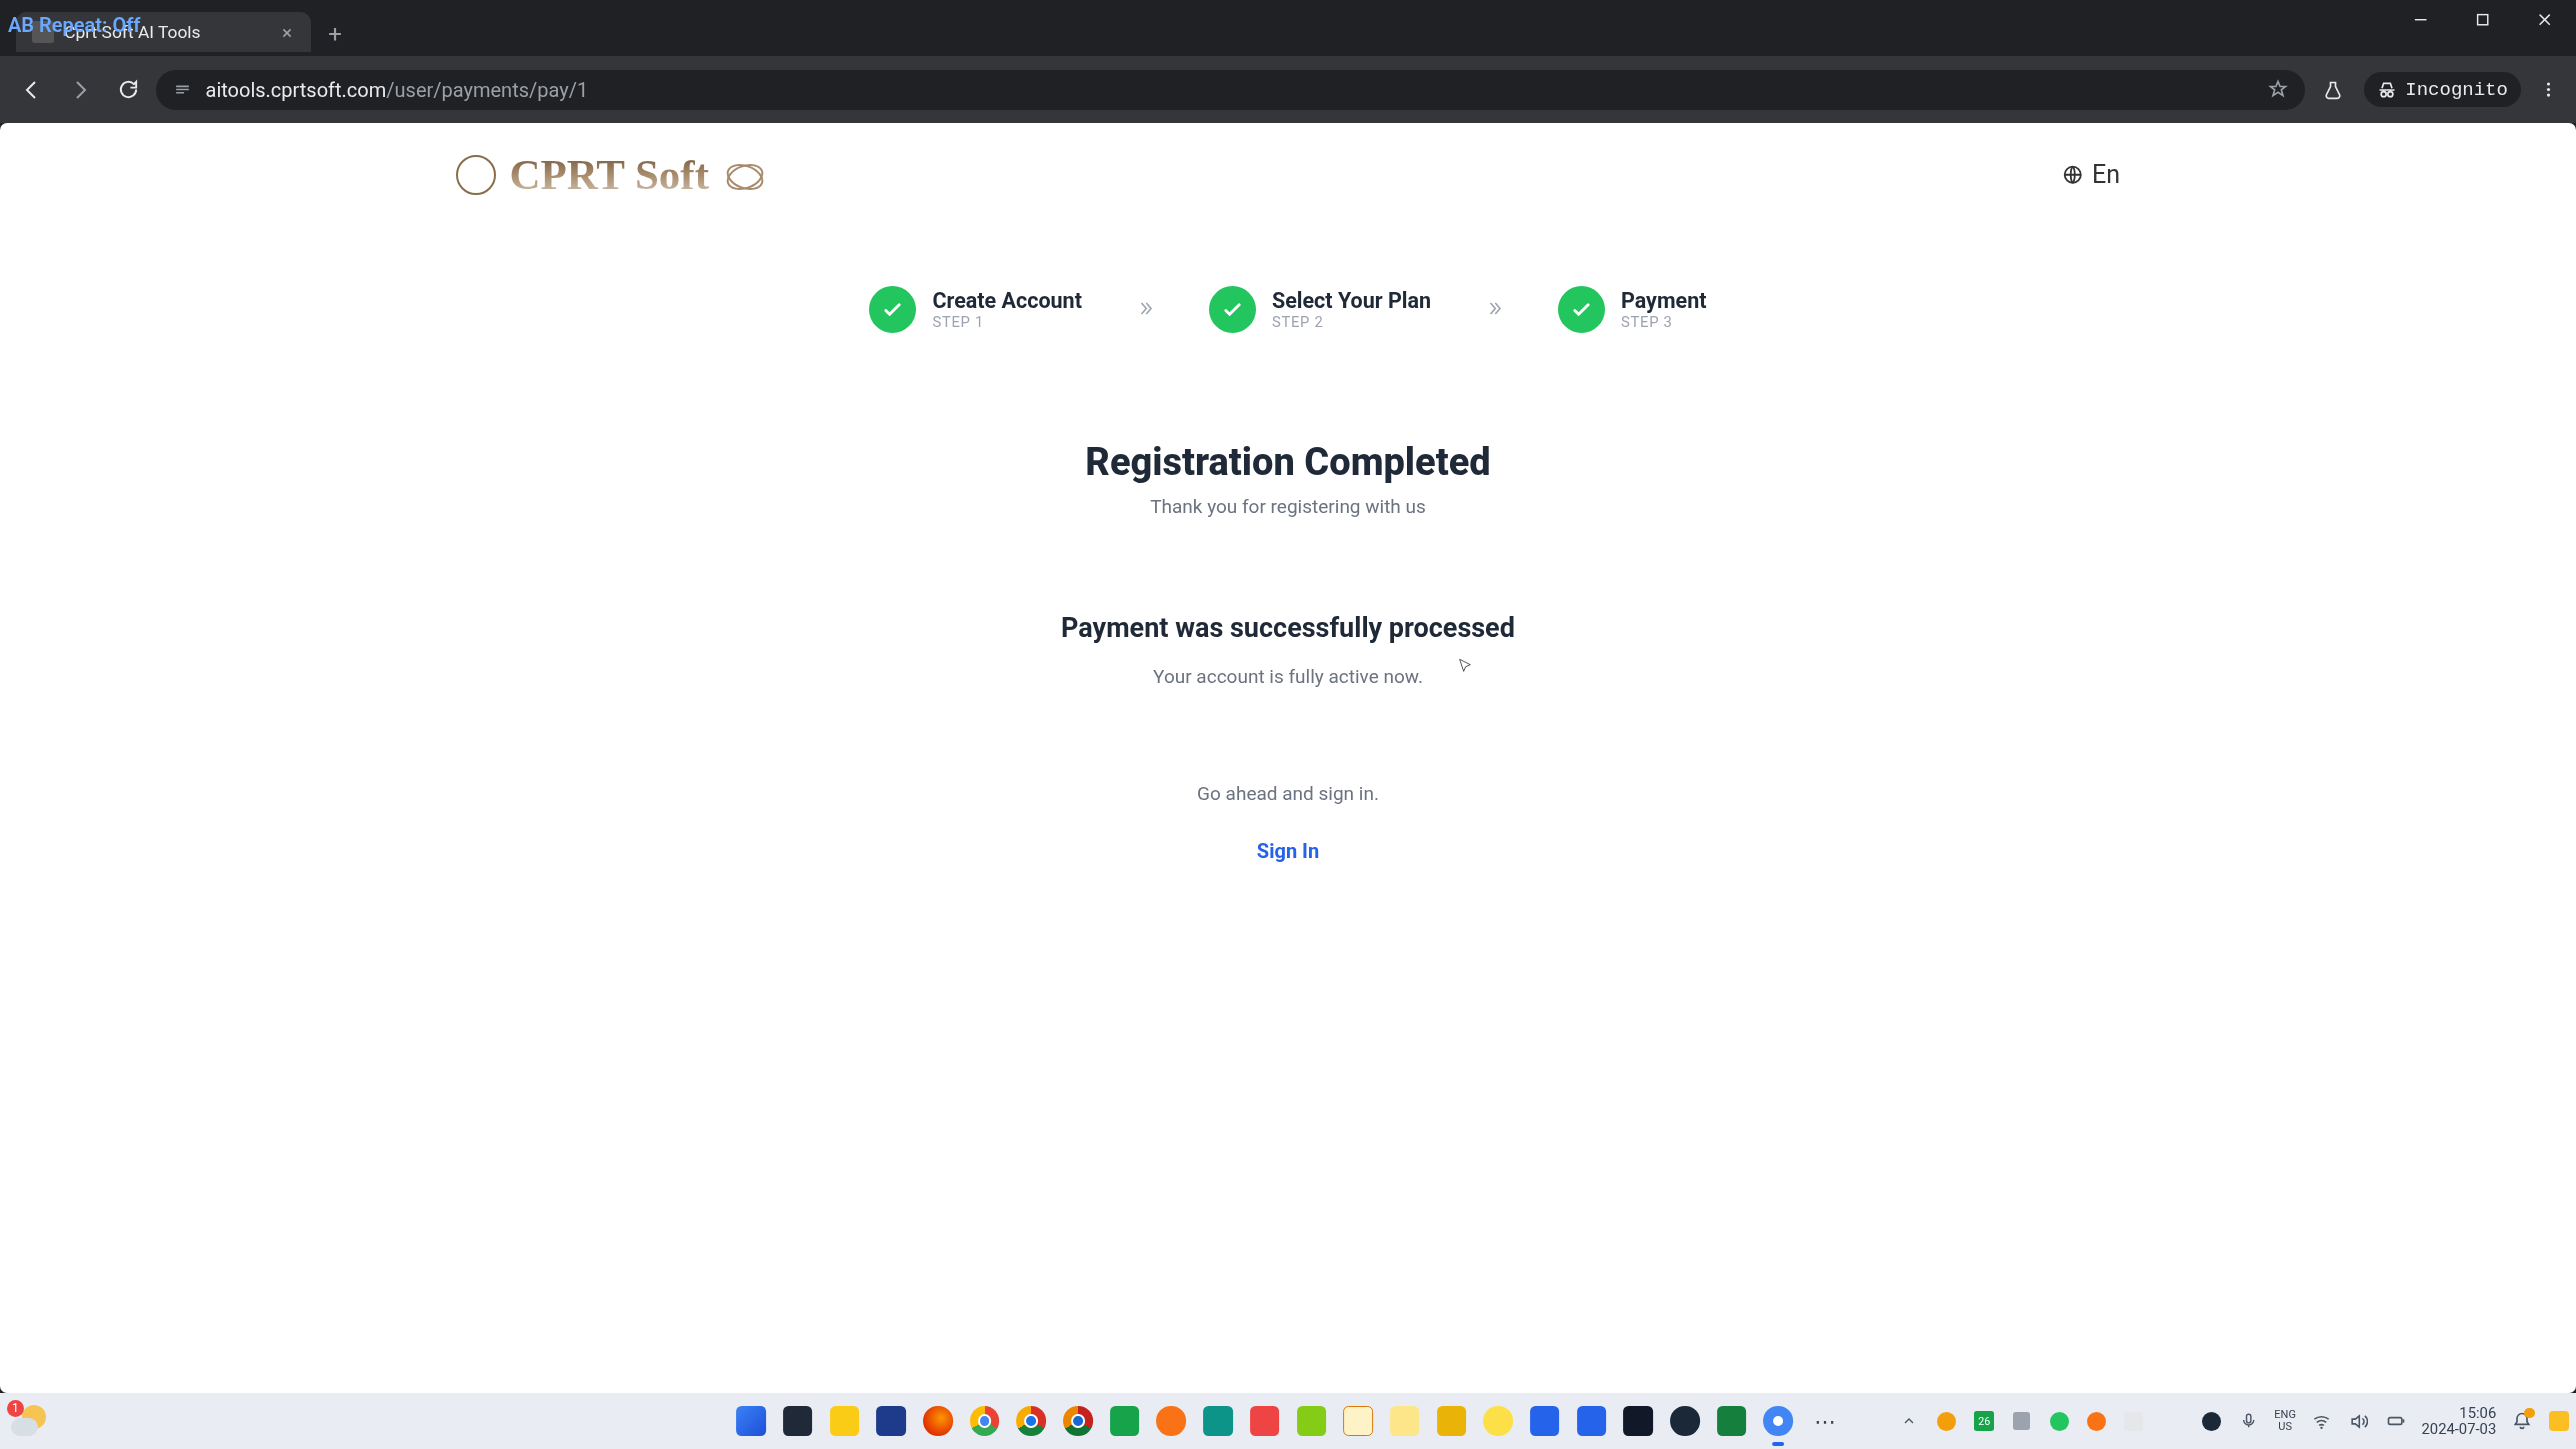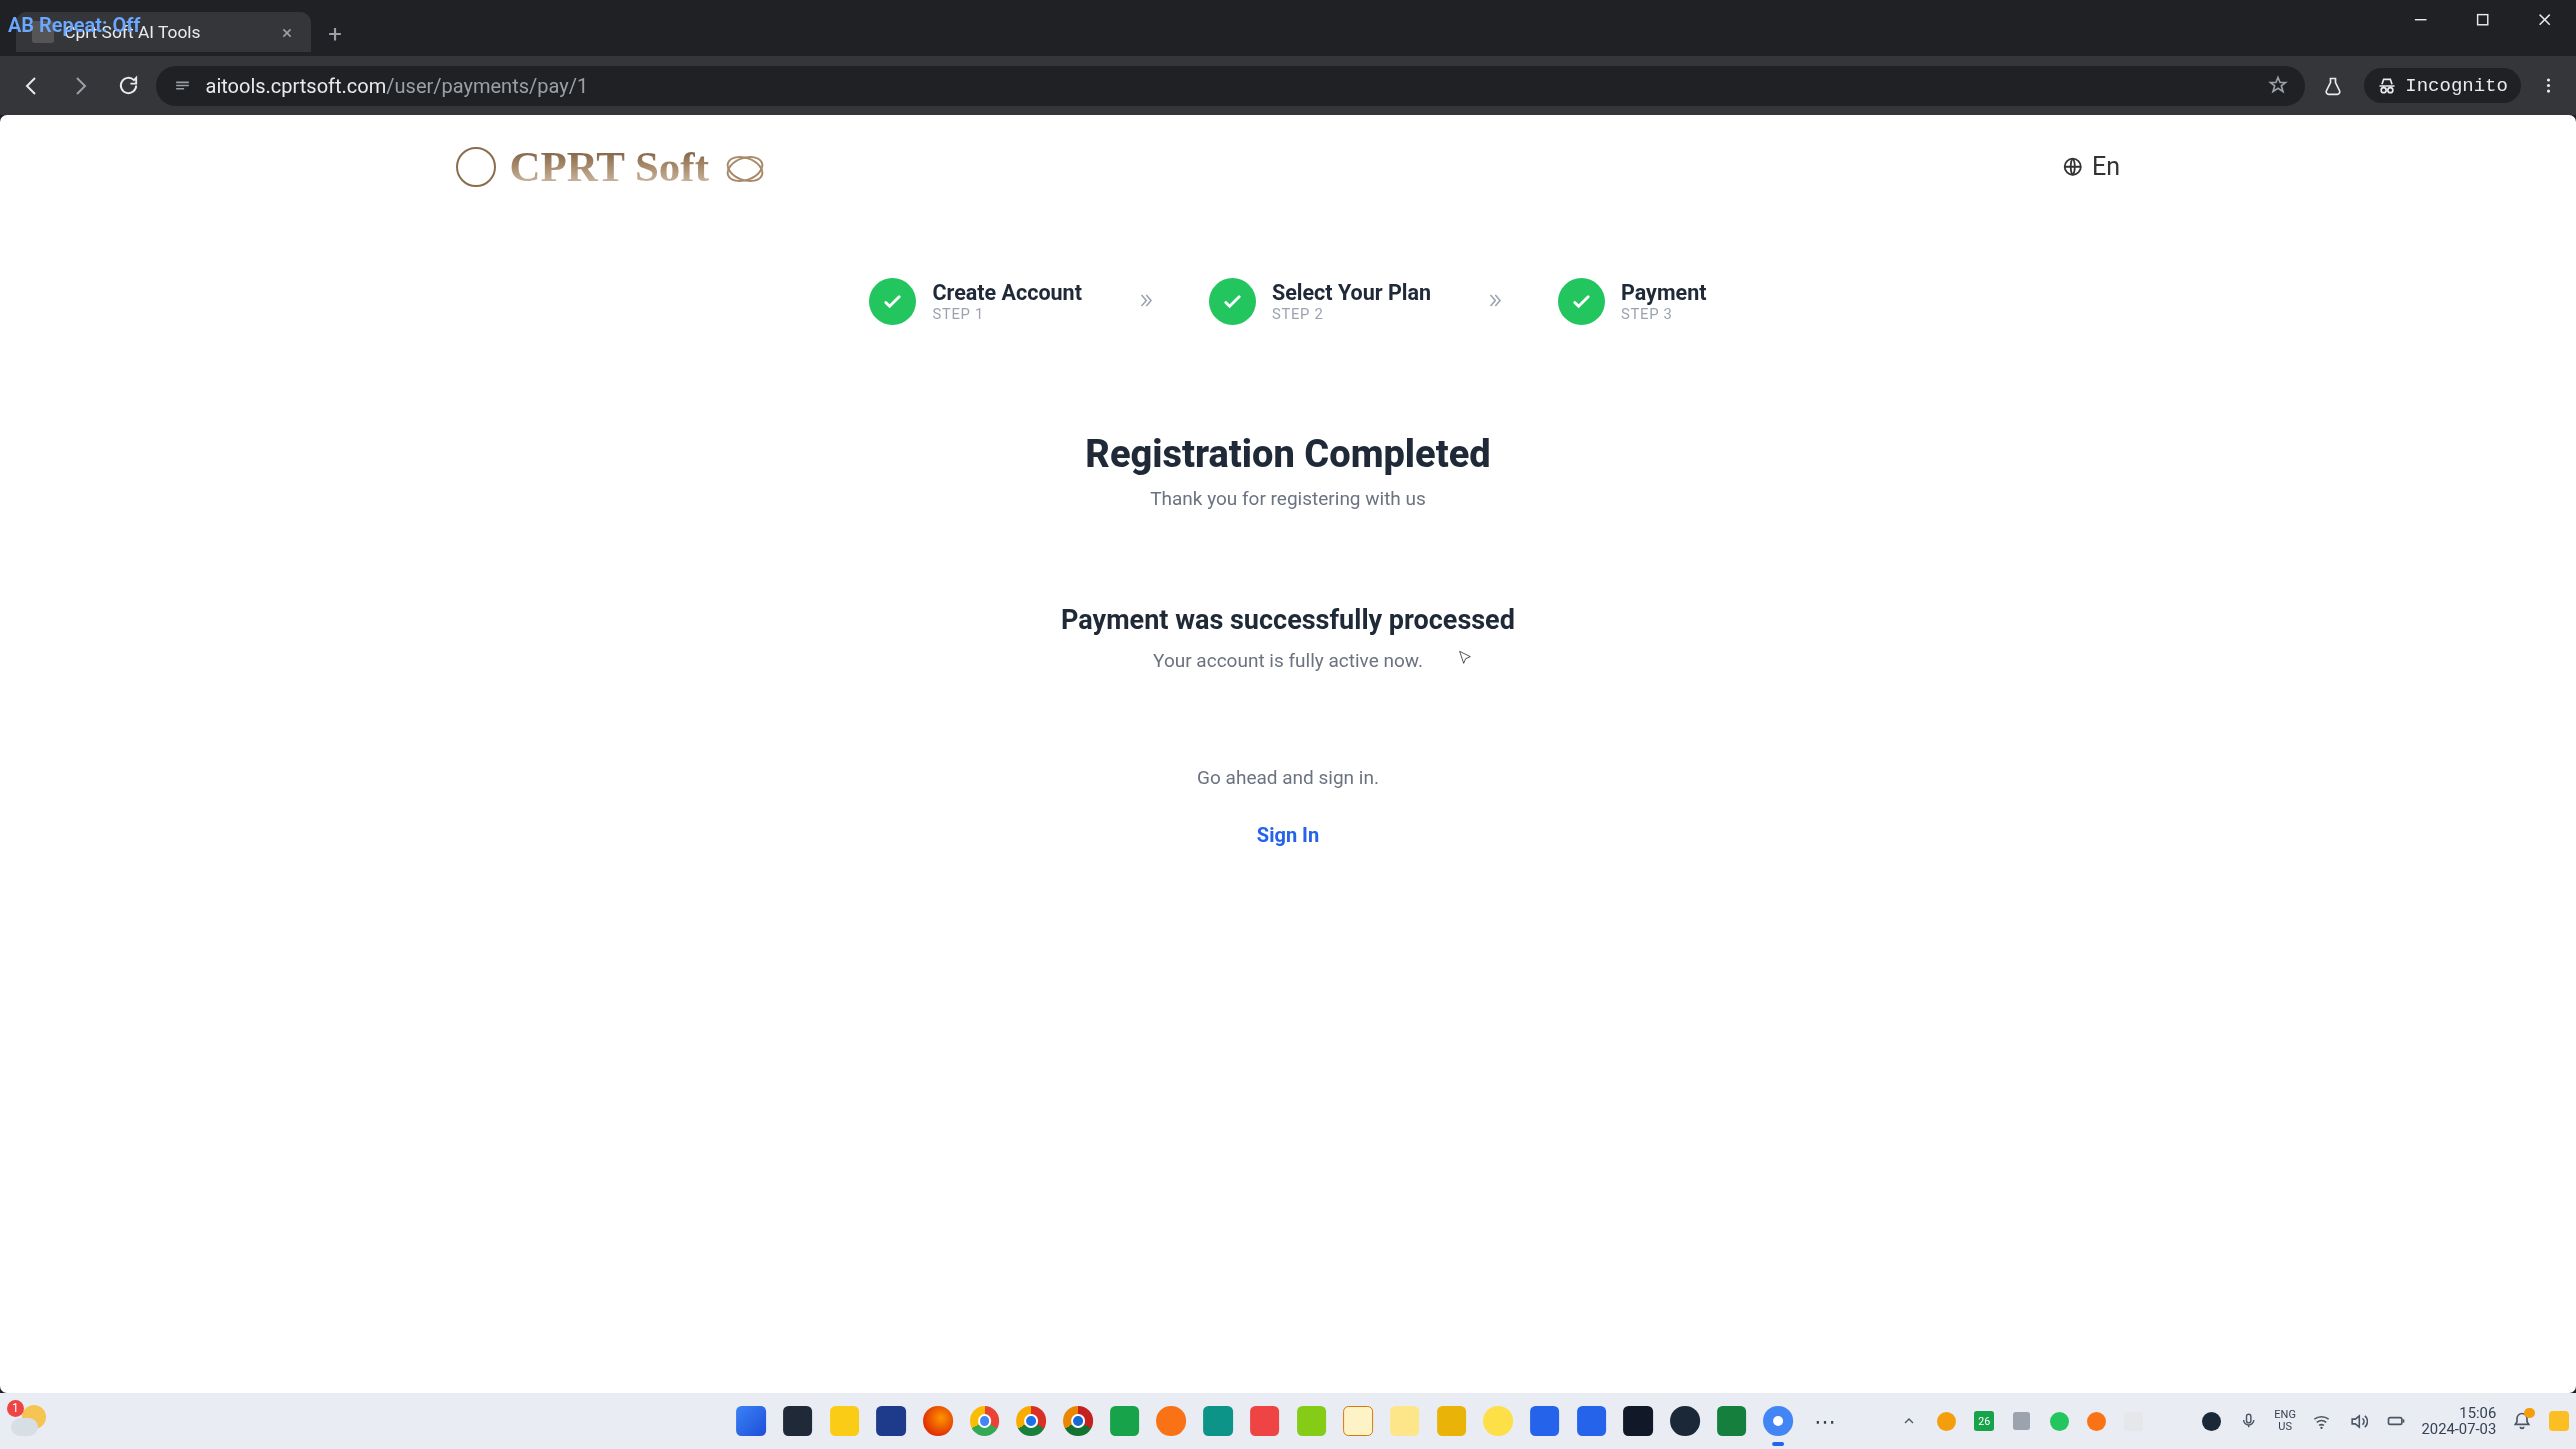--- a/index.html
+++ b/index.html
@@ -12,21 +12,21 @@
 .tab { background: #35363a; height: 40px; width: 295px; border-radius: 10.7px 10.7px 0 0; display: flex; align-items: center; padding: 0 16px; color: #e8eaed; font-size: 17.4px; gap: 10.7px; }
 .tab .favicon { width: 21.5px; height: 21.5px; background: #555; border-radius: 2.7px; }
 .tab .title { flex: 1; white-space: nowrap; overflow: hidden; text-overflow: ellipsis; }
 .tab .close { width: 16px; height: 16px; display: flex; align-items: center; justify-content: center; color: #9aa0a6; font-size: 19px; cursor: pointer; }
 .newtab { width: 32px; height: 32px; display: flex; align-items: center; justify-content: center; color: #9aa0a6; font-size: 24px; margin-left: 8px; margin-top: 4px; cursor: pointer; }
 .window-controls { position: absolute; right: 0; top: 0; display: flex; }
 .window-controls .wc { width: 62px; height: 40px; display: flex; align-items: center; justify-content: center; color: #e8eaed; }
 .window-controls .wc svg { width: 17.4px; height: 17.4px; }
 .overlay-text { position: absolute; left: 8px; top: 13.4px; color: #6aa9ff; font-size: 20px; font-weight: 600; pointer-events: none; }
 
-.toolbar { height: 59px; background: #35363a; display: flex; align-items: center; padding: 0 12px; gap: 8px; }
+.toolbar { height: 67px; background: #35363a; display: flex; align-items: center; padding: 0 12px; gap: 8px; }
 .nav-btn { width: 40px; height: 40px; display: flex; align-items: center; justify-content: center; border-radius: 50%; color: #9aa0a6; }
 .nav-btn.enabled { color: #e8eaed; }
 .addrbar { flex: 1; height: 40px; background: #202124; border-radius: 20px; display: flex; align-items: center; padding: 0 16px; gap: 12px; }
 .addrbar .site-info { width: 21.5px; height: 21.5px; display: flex; align-items: center; justify-content: center; color: #9aa0a6; }
 .addrbar .url { flex: 1; color: #e8eaed; font-size: 20px; }
 .addrbar .url .dim { color: #9aa0a6; }
 .addrbar .star { width: 21.5px; height: 21.5px; color: #9aa0a6; }
 .toolbar-right { display: flex; align-items: center; gap: 10.7px; font-family: Liberation Mono, monospace; }
 .incognito-badge { display: flex; align-items: center; gap: 8px; color: #e8eaed; font-size: 19px; background: #202124; padding: 6.7px 13.4px; border-radius: 20px; }
 .menu-btn { width: 32px; height: 32px; display: flex; align-items: center; justify-content: center; color: #e8eaed; }
@@ -53,21 +53,21 @@
 .step .labels .name { font-size: 21.5px; font-weight: 700; color: #1f2937; }
 .step .labels .sub { font-size: 14.8px; color: #9ca3af; margin-top: 0; letter-spacing: 0.7px; }
 .step-arrow { color: #9ca3af; }
 .step-arrow svg { width: 19px; height: 19px; }
 
 
 .main { text-align: center; margin-top: 107px; }
 .main h1 { font-size: 38px; font-weight: 800; color: #1f2937; }
 .main .thanks { font-size: 19px; color: #6b7280; margin-top: 10.7px; }
 .main h2 { font-size: 27px; font-weight: 700; color: #1f2937; margin-top: 94px; }
-.main .active { font-size: 19px; color: #6b7280; margin-top: 13px; }
+.main .active { font-size: 19px; color: #6b7280; margin-top: 21px; }
 .main .goahead { font-size: 19px; color: #6b7280; margin-top: 94px; }
 .main .signin { font-size: 20px; font-weight: 700; color: #2563eb; margin-top: 34px; cursor: pointer; display: inline-block; }
 
 .cursor { position: absolute; left: 1457px; top: 535px; width: 16px; height: 16px; }
 .cursor svg { width: 16px; height: 16px; }
 
 
 .taskbar { height: 56px; background: #e9edf3; display: flex; align-items: center; padding: 0 10.7px; position: relative; }
 .tb-left { display: flex; align-items: center; gap: 5.4px; }
 .tb-weather { width: 35px; height: 35px; position: relative; }

